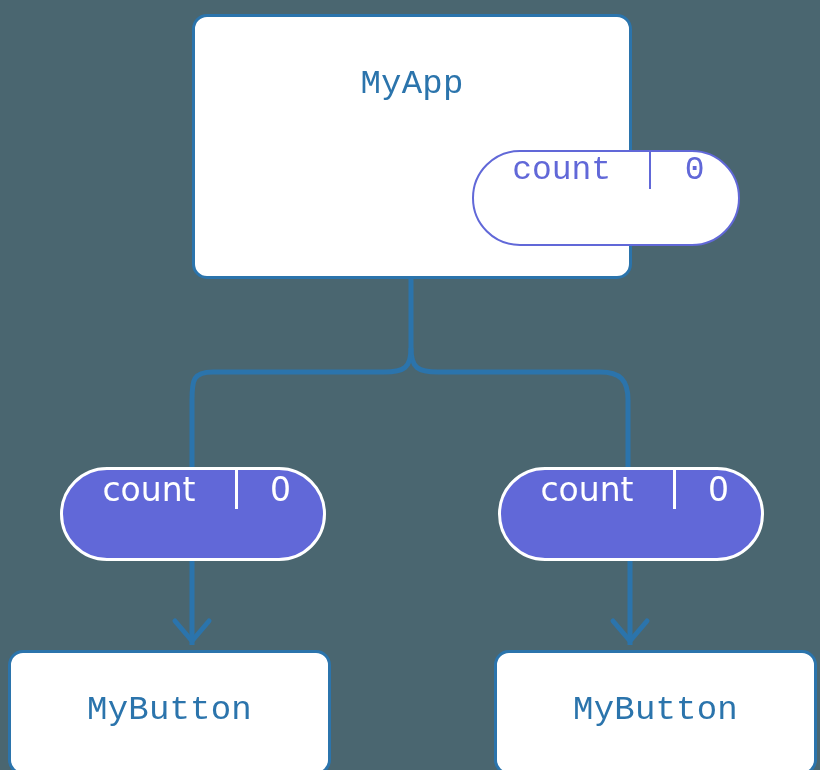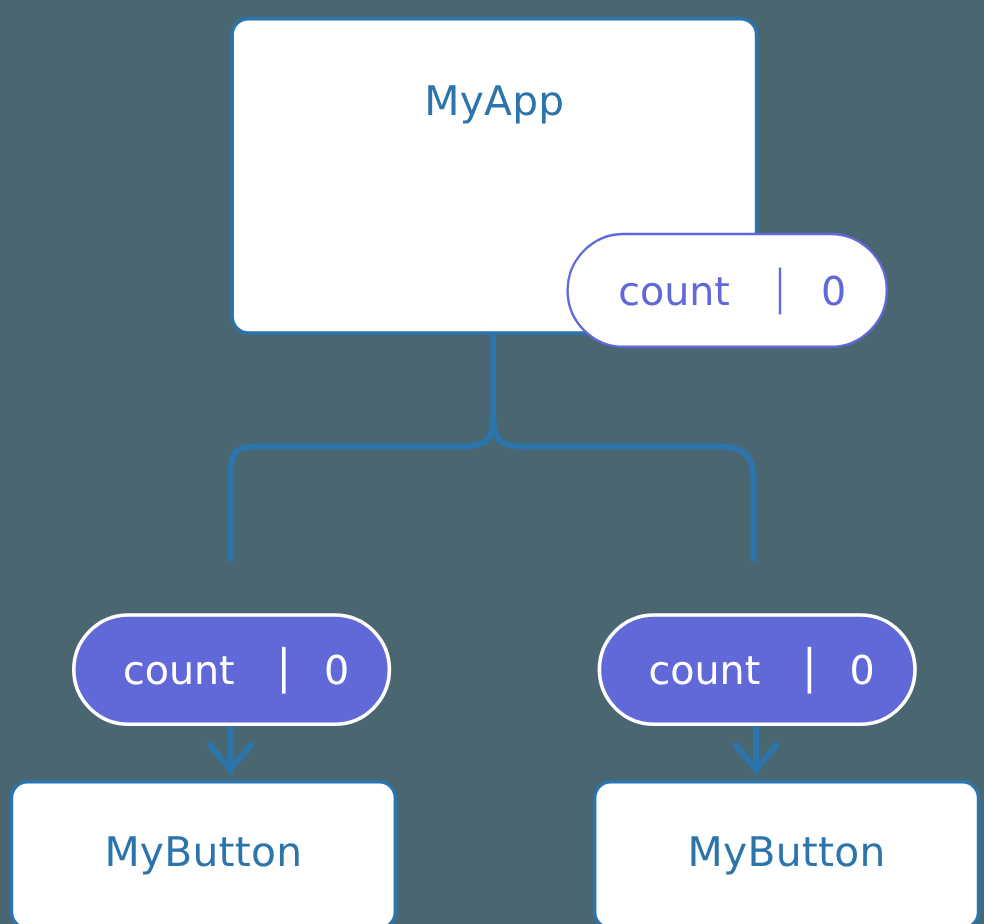--- a/index.html
+++ b/index.html
@@ -29,20 +29,21 @@
     pointer-events: none;
   }
 
   
   .component-box {
     position: absolute;
     background: #ffffff;
     border: 3px solid #2b74ac;
     border-radius: 15px;
     box-sizing: border-box;
+    font-family: Liberation Mono, monospace;
   }
   .component-title {
     color: #2b74ac;
     font-size: 34px;
     font-weight: 400;
     letter-spacing: 0.2px;
     text-align: center;
     white-space: nowrap;
   }
 
@@ -72,25 +73,24 @@
   }
   #button-box-left .component-title,
   #button-box-right .component-title {
     margin-top: 38px;
   }
 
   
   .state-pill {
     position: absolute;
     display: flex;
-    align-items: center;
+    align-items: flex-start;
     box-sizing: border-box;
     border-radius: 999px;
     overflow: hidden;
-    margin-top: 44px;
   }
   .state-pill .pill-key,
   .state-pill .pill-value {
     display: flex;
     align-items: center;
     justify-content: center;
     font-size: 33px;
     font-weight: 400;
     white-space: nowrap;
     box-sizing: border-box;

